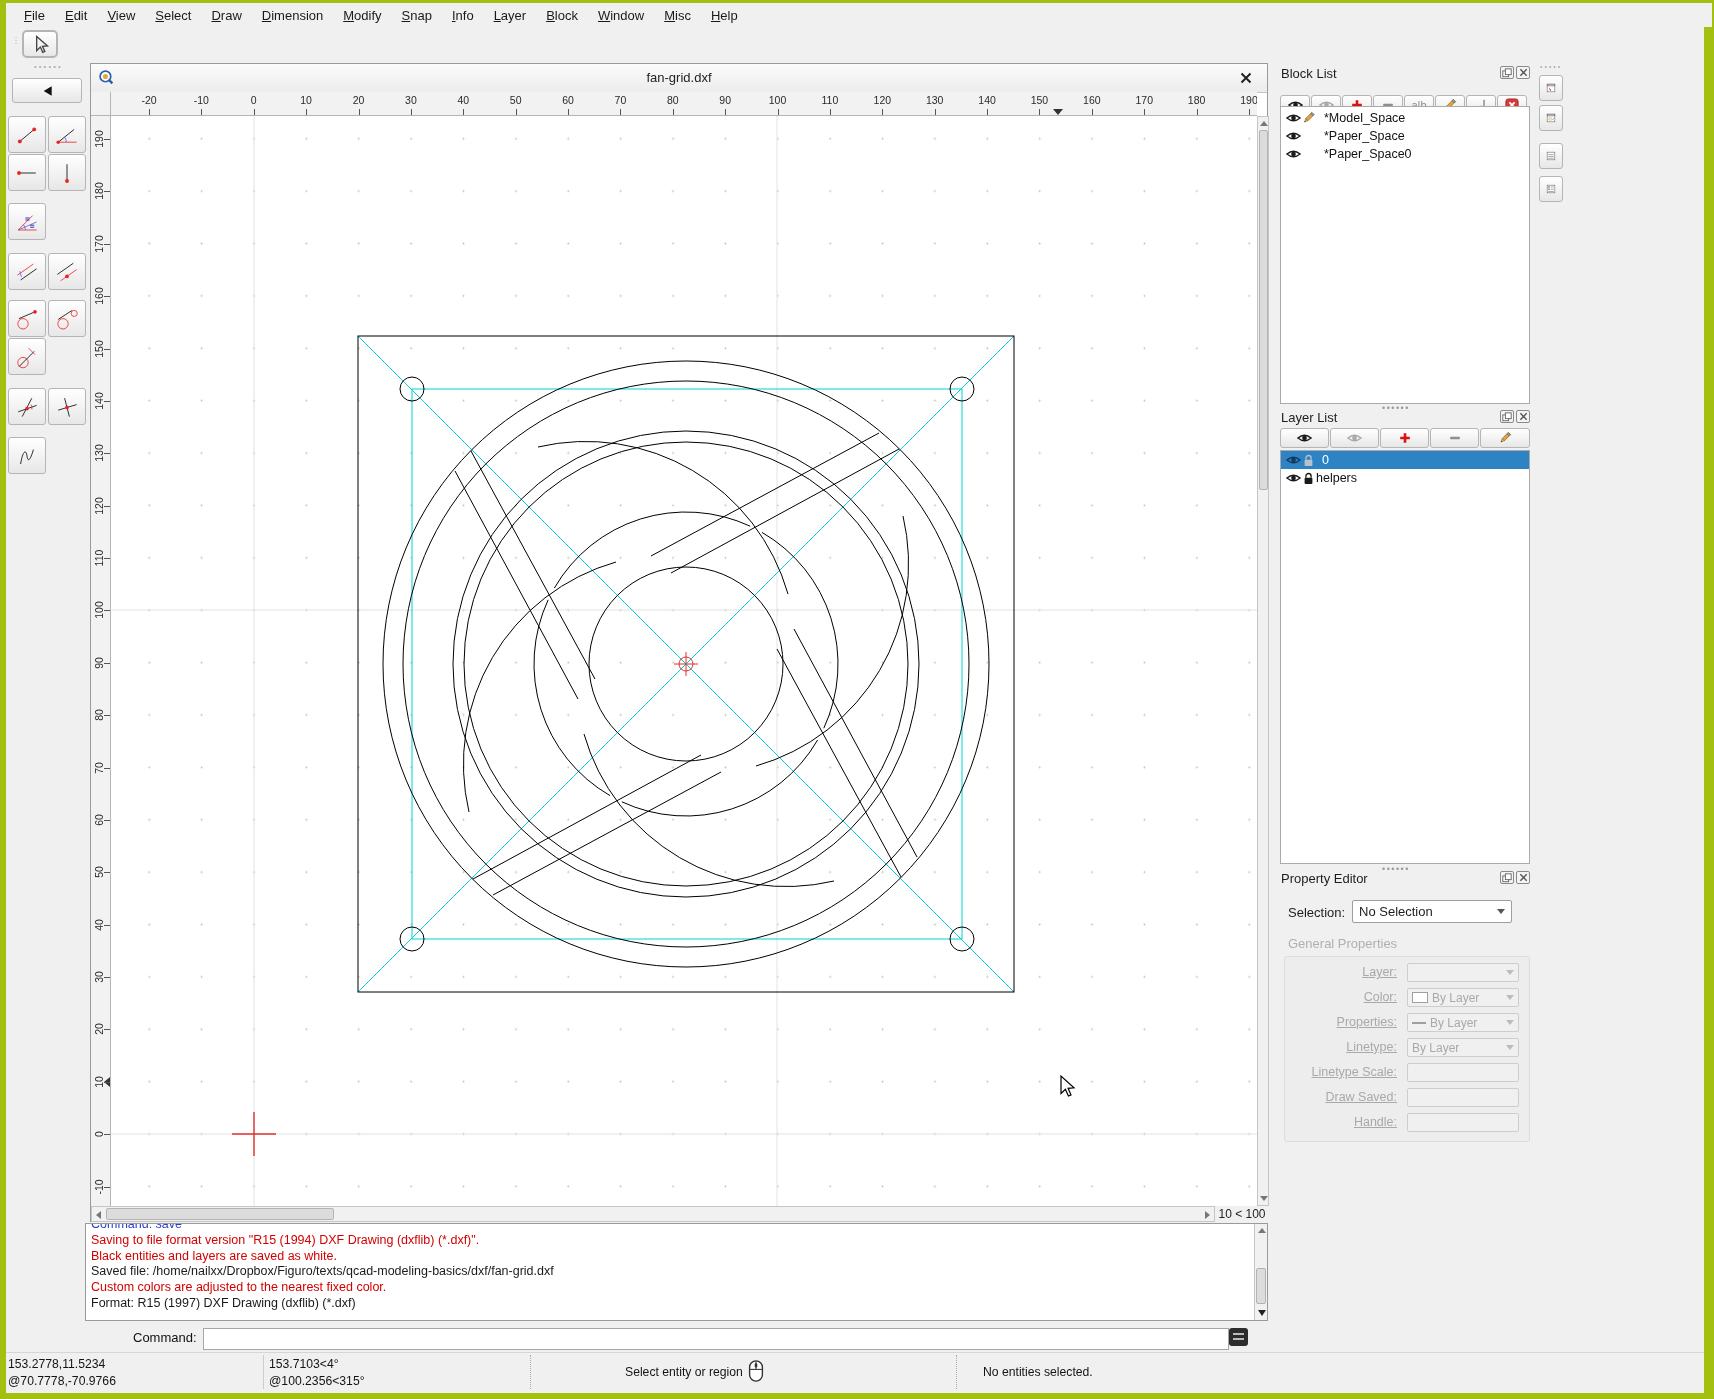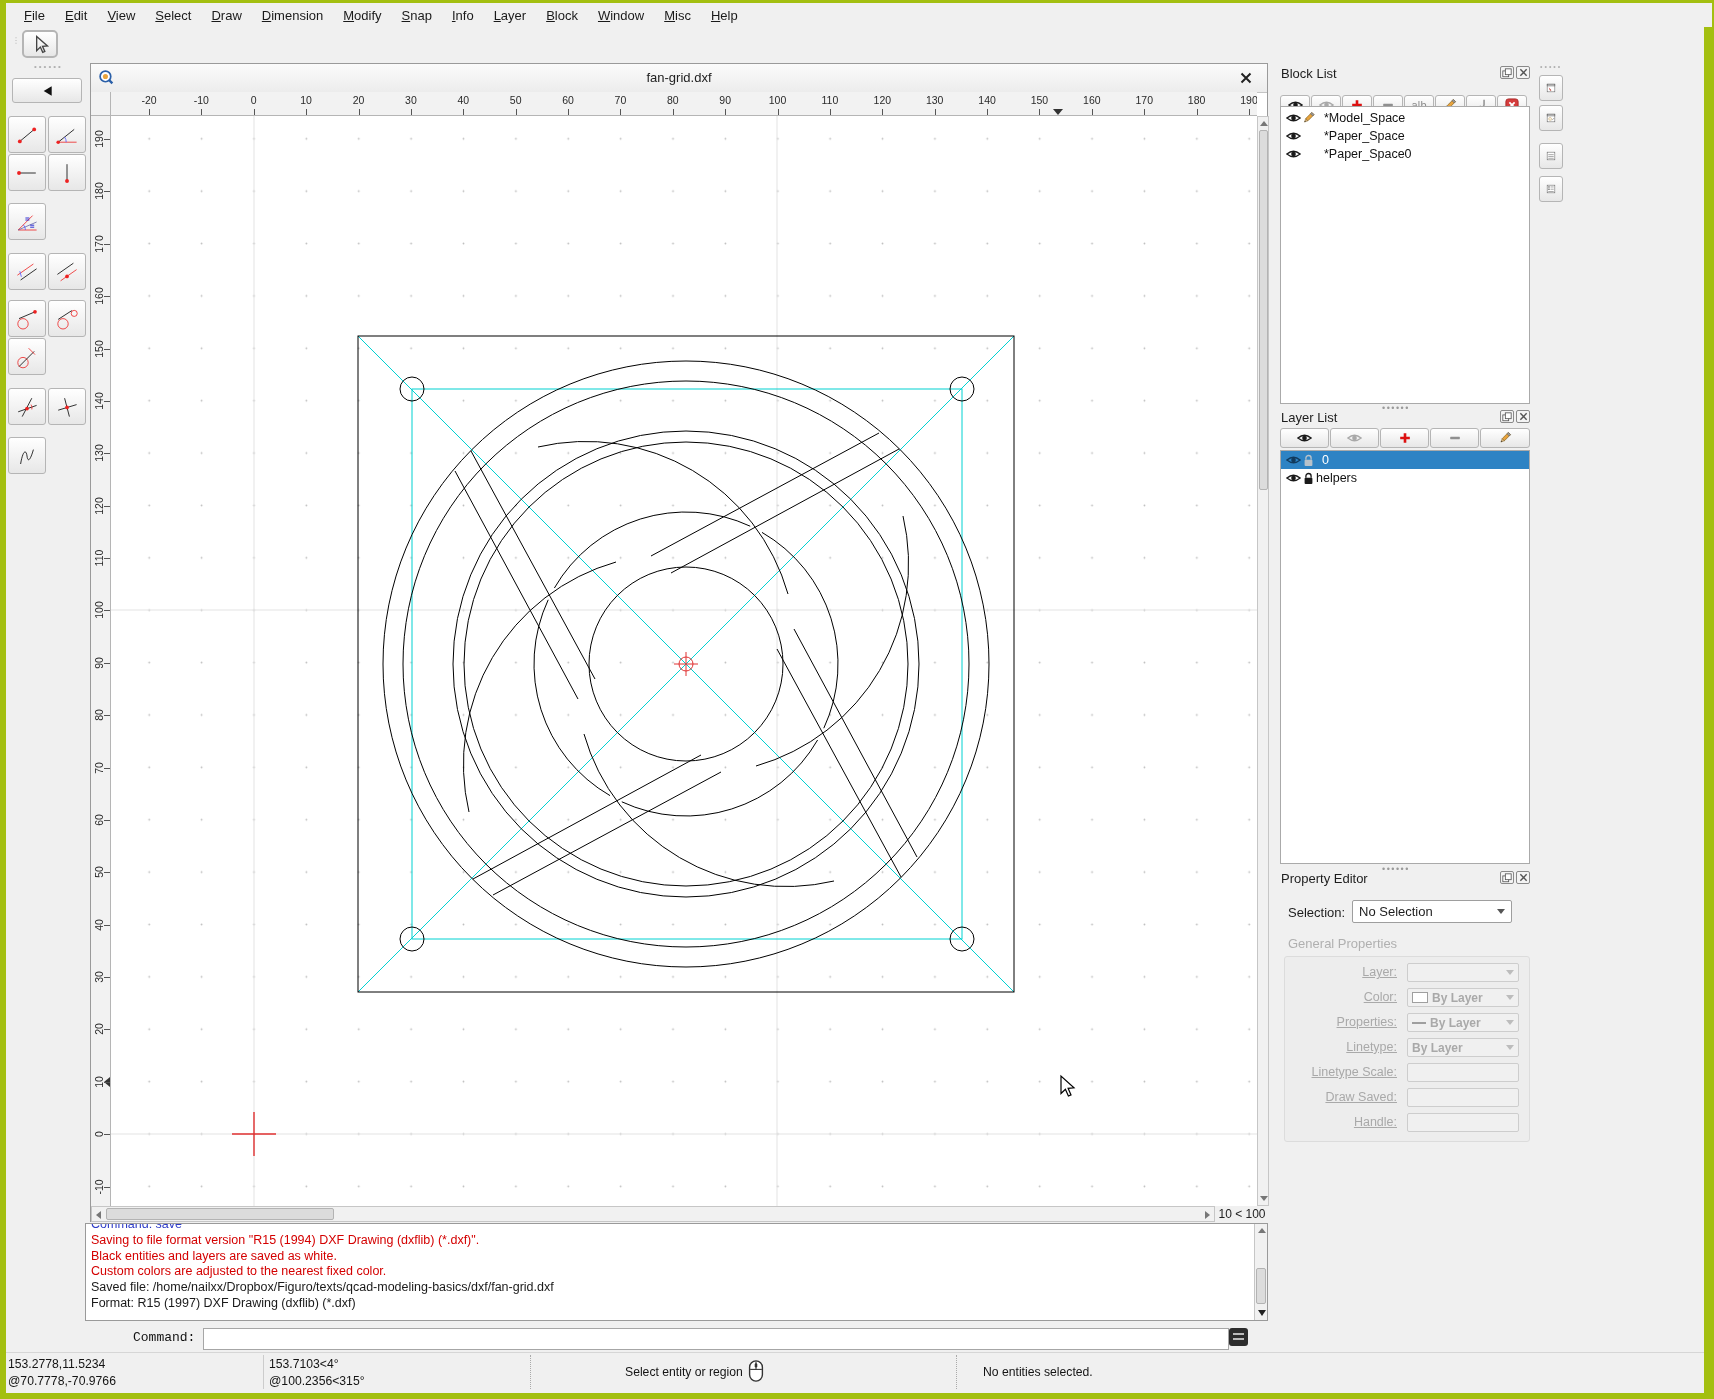--- a/index.html
+++ b/index.html
@@ -22,21 +22,21 @@
   
   .phdr{position:absolute;font-size:13px;color:#1d1d1d;}
   .hdrbtn{position:absolute;width:14px;height:13px;border:1px solid #8a8a8a;background:#f4f4f4;box-sizing:border-box;display:flex;align-items:center;justify-content:center;font-size:8px;color:#444;border-radius:2px;}
   .listbox{position:absolute;background:#fff;border:1px solid #aaaaaa;box-sizing:border-box;overflow:hidden;}
   .lrow{position:relative;height:18px;display:flex;align-items:center;font-size:12.5px;color:#111;}
   .ic{width:15px;height:12px;flex:0 0 auto;}
   .icsp{width:15px;flex:0 0 auto;}
   .dots{position:absolute;color:#9a9a9a;font-size:9px;letter-spacing:1.5px;}
   
   .plabel{position:absolute;right:132px;font-size:12.5px;color:#a9a9a9;text-align:right;white-space:nowrap;text-decoration:underline;}
-  .pctl{position:absolute;left:122px;width:112px;height:19px;border:1px solid #cdcdcd;background:#f0f0f0;border-radius:2px;display:flex;align-items:center;font-size:12px;color:#a9a9a9;box-sizing:border-box;padding:0 4px;font-weight:bold;}
+  .pctl{position:absolute;left:122px;width:112px;height:19px;border:1px solid #cdcdcd;background:#f0f0f0;border-radius:2px;display:flex;align-items:center;font-size:12px;color:#a9a9a9;box-sizing:border-box;padding:0 4px;}
   .pctl .arr{margin-left:auto;width:0;height:0;border-left:4px solid transparent;border-right:4px solid transparent;border-top:5px solid #bcbcbc;}
   
   .sbtrack{position:absolute;background:#f1f1f1;border:1px solid #c6c6c6;box-sizing:border-box;}
   .sbthumb{position:absolute;background:#dcdcdc;border:1px solid #b3b3b3;border-radius:2px;box-sizing:border-box;}
   .tri{position:absolute;width:0;height:0;}
   
   .hline{padding-left:5px;font-size:12.5px;line-height:15.8px;white-space:nowrap;}
   .stxt{position:absolute;font-size:12.2px;color:#141414;white-space:nowrap;}
 </style>
 </head>
@@ -388,33 +388,33 @@
       <div class="tri" style="right:4px;top:4px;border-top:4px solid transparent;border-bottom:4px solid transparent;border-left:5px solid #777;"></div>
     </div>
     <div class="abs" style="left:1124px;top:1142px;width:54px;height:16px;font-size:12px;color:#222;text-align:center;line-height:16px;background:#f0f0f0;">10 &lt; 100</div>
   </div>
 
   <div class="abs" style="left:85px;top:1223px;width:1183px;height:98px;background:#fff;border:1px solid #9a9a9a;box-sizing:border-box;overflow:hidden;">
     <div id="histlines" style="margin-top:-7px;">
         <div class="hline" style="color: rgb(46, 60, 199);">Command: save</div>
         <div class="hline" style="color: rgb(212, 0, 0);">Saving to file format version "R15 (1994) DXF Drawing (dxflib) (*.dxf)".</div>
         <div class="hline" style="color: rgb(212, 0, 0);">Black entities and layers are saved as white.</div>
+        <div class="hline" style="color: rgb(26, 26, 26);">Saved file: /home/nailxx/Dropbox/Figuro/texts/qcad-modeling-basics/dxf/fan-grid.dxf</div>
         <div class="hline" style="color: rgb(212, 0, 0);">Custom colors are adjusted to the nearest fixed color.</div>
-        <div class="hline" style="color: rgb(26, 26, 26);">Saved file: /home/nailxx/Dropbox/Figuro/texts/qcad-modeling-basics/dxf/fan-grid.dxf</div>
         <div class="hline" style="color: rgb(26, 26, 26);">Format: R15 (1997) DXF Drawing (dxflib) (*.dxf)</div>
       </div>
     <div class="sbtrack" style="right:0;top:0;width:13px;height:96px;border:none;border-left:1px solid #c6c6c6;">
       <div class="tri" style="left:2.5px;top:4px;border-left:4px solid transparent;border-right:4px solid transparent;border-bottom:5px solid #777;"></div>
       <div class="sbthumb" style="left:1px;top:44px;width:10px;height:36px;"></div>
       <div class="tri" style="left:2.5px;bottom:4px;border-left:4px solid transparent;border-right:4px solid transparent;border-top:6px solid #222;"></div>
     </div>
   </div>
 
   <div class="abs" style="left:85px;top:1326px;width:1183px;height:24px;background:#f0f0f0;">
-    <span class="abs" style="left:48px;top:4px;font-size:13px;color:#111;font-family:Liberation Mono, monospace;">Command:</span>
+    <span class="abs" style="left:48px;top:4px;font-size:13px;color:#111;">Command:</span>
     <input class="abs" style="left: 118px; top: 2px; width: 1020px; height: 18px; border: 1px solid rgb(166, 166, 166); background: rgb(255, 255, 255); font-size: 13px; font-family: &quot;Liberation Sans&quot;, sans-serif;" value="">
     <div class="abs" style="left:1144px;top:2px;width:19px;height:18px;background:#2d2d2d;border-radius:3px;">
       <div style="margin:5px 4px 0;height:2px;background:#bbb;"></div>
       <div style="margin:3px 4px 0;height:2px;background:#bbb;"></div>
     </div>
   </div>
 
   <div class="abs" style="left:6px;top:1352px;width:1698px;height:40px;background:#f0f0f0;border-top:1px solid #d6d6d6;">
     <span class="stxt" style="left:2px;top:4px;">153.2778,11.5234</span>
     <span class="stxt" style="left:2px;top:21px;">@70.7778,-70.9766</span>

